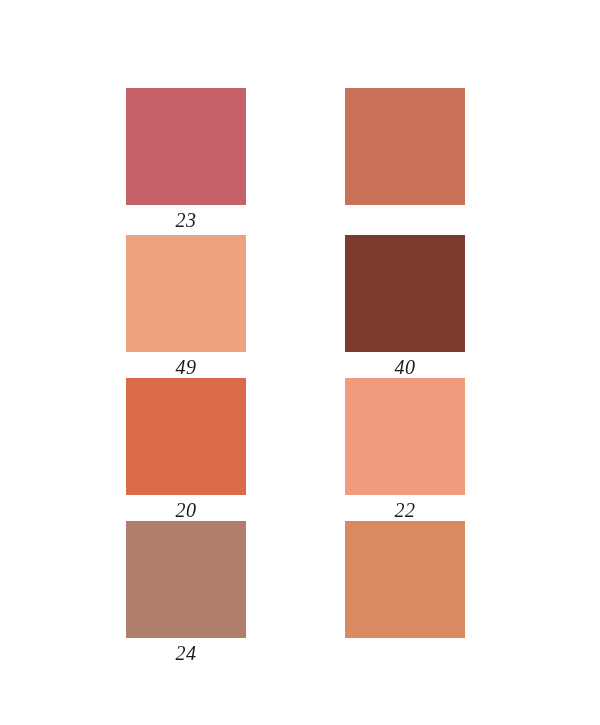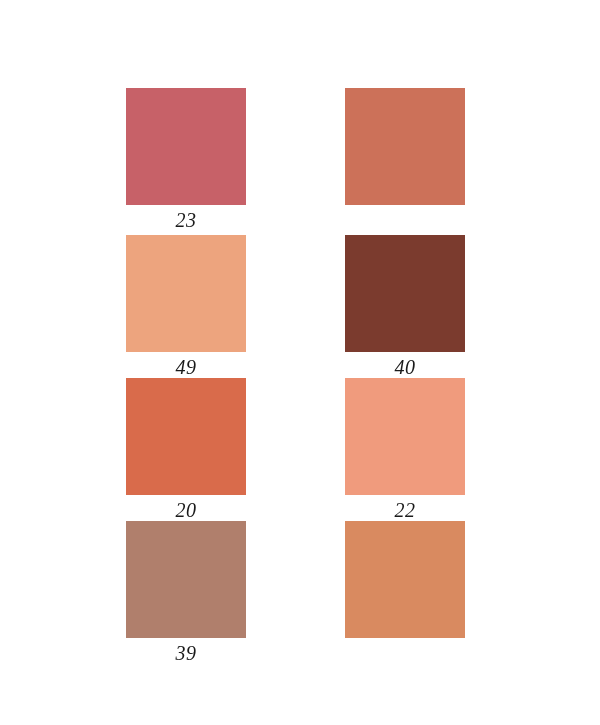--- a/index.html
+++ b/index.html
@@ -98,21 +98,21 @@
       <span class="swatch-label" style="color: rgb(26, 26, 26);">20</span>
     </div>
 
     <div class="swatch-cell col-right row-3">
       <div class="swatch-chip" style="background: rgb(240, 155, 125);"></div>
       <span class="swatch-label" style="color: rgb(26, 26, 26);">22</span>
     </div>
 
     <div class="swatch-cell col-left row-4">
       <div class="swatch-chip" style="background: rgb(176, 127, 108);"></div>
-      <span class="swatch-label" style="color: rgb(26, 26, 26);">39</span>
+      <span class="swatch-label" style="color: rgb(26, 26, 26);">24</span>
     </div>
 
     <div class="swatch-cell col-right row-4">
       <div class="swatch-chip" style="background: rgb(217, 138, 96);"></div>
     </div>
 
   </div>
 </div>
 
 </body></html>

